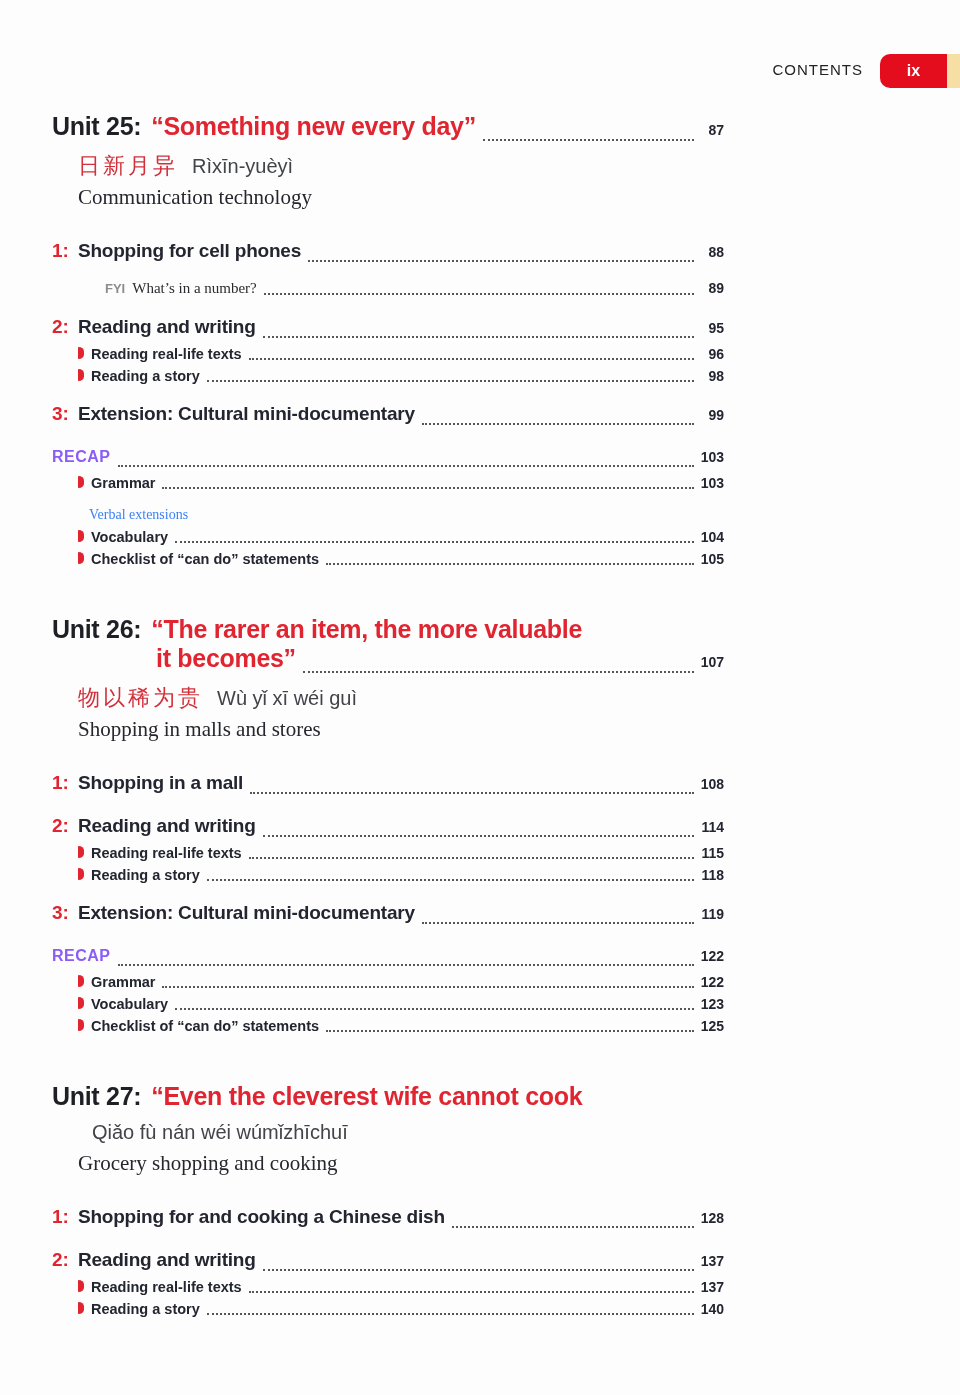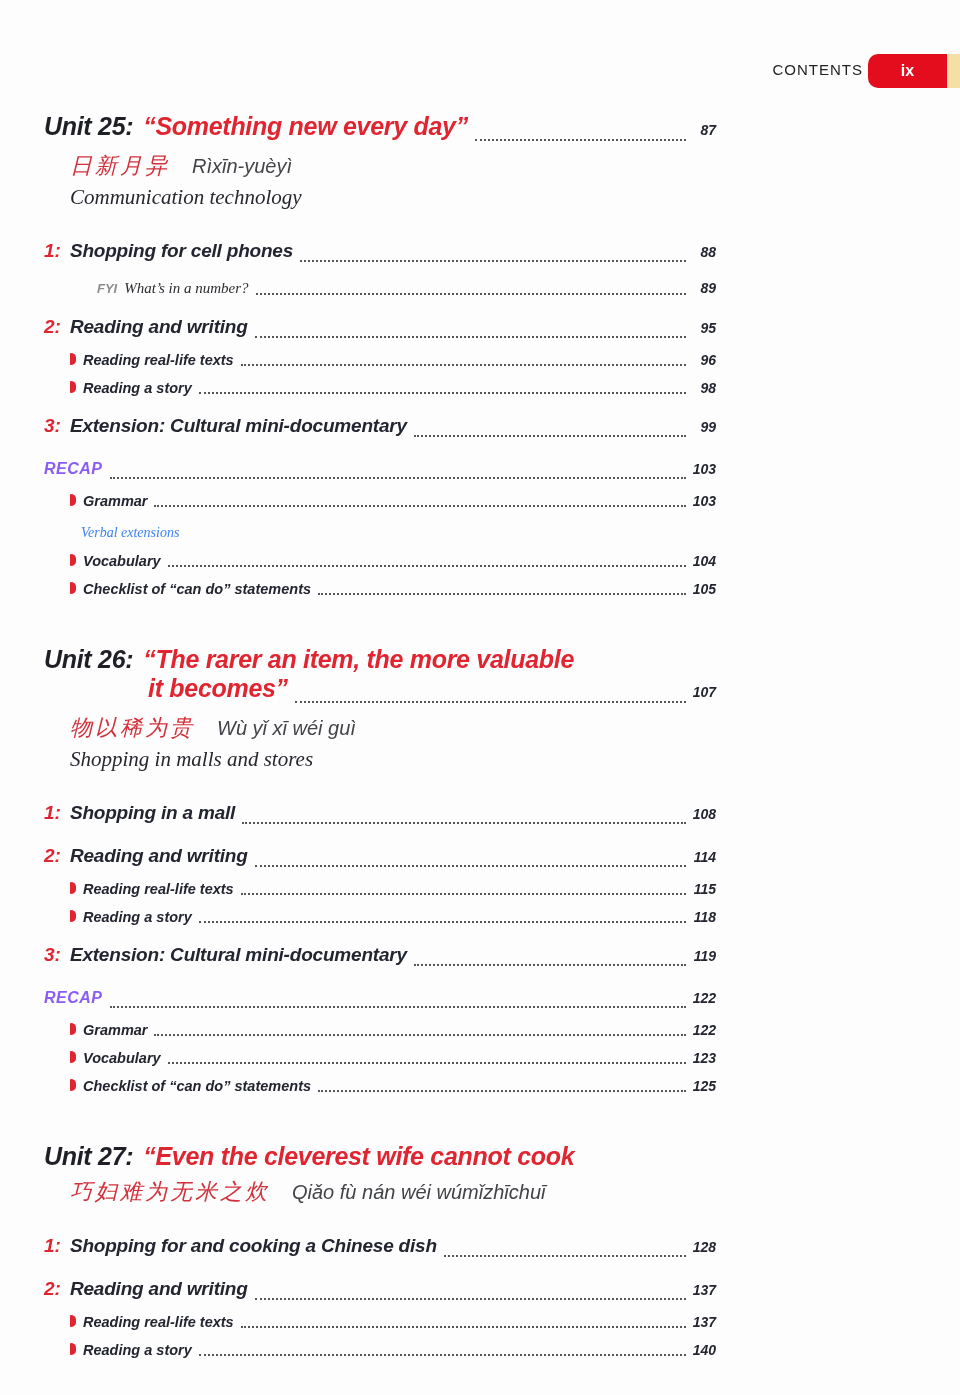--- a/index.html
+++ b/index.html
@@ -13,34 +13,33 @@
   }
   .page{position:relative;width:960px;height:1395px;}
 
   
   .contents-label{
     position:absolute;top:61px;right:97px;
     font-size:15px;letter-spacing:1px;color:#232323;
   }
   .page-badge{
     position:absolute;top:54px;right:13px;
-    width:79px;height:34px;
+    width:67px;height:34px;
     border-radius:10px 0 0 10px;
     display:flex;align-items:center;justify-content:center;
     color:#fff;font-weight:700;font-size:16px;
   }
   .edge-stripe{
     position:absolute;top:54px;right:0;width:13px;height:34px;
   }
 
   
   .toc{
-    position:absolute;left:44px;top:0;width:672px;
+    position:absolute;left:52px;top:0;width:672px;
     padding-top:112px;
-    font-style:italic;
   }
   .unit{margin-top:46px;}
   .unit:first-child{margin-top:0;}
 
   .row{display:flex;align-items:baseline;}
   .leader{
     flex:1;min-width:18px;
     border-bottom:2px dotted #55555a;
     align-self:flex-end;
     margin:0 4px 4px 7px;
@@ -49,39 +48,39 @@
     font-weight:700;font-size:14px;color:#232530;
     text-align:right;min-width:26px;white-space:nowrap;
   }
 
   
   .unit-line{line-height:29px;}
   .u-label{font-weight:700;font-size:25px;color:#1f2026;letter-spacing:-0.3px;margin-right:10px;white-space:nowrap;}
   .u-title{font-weight:700;font-size:25px;letter-spacing:-0.3px;white-space:nowrap;}
   .unit-line2{padding-left:104px;line-height:29px;}
 
-  .hanzi-row{margin-top:7px;padding-left:26px;line-height:28px;display:flex;align-items:baseline;gap:8px;}
+  .hanzi-row{margin-top:7px;padding-left:26px;line-height:28px;display:flex;align-items:baseline;}
   .hanzi{font-family:"Liberation Serif",serif;font-size:22px;letter-spacing:3px;white-space:nowrap;}
   .pinyin{font-size:20px;color:#434449;margin-left:14px;white-space:nowrap;}
   .subtitle{
     margin-top:3px;padding-left:26px;
     font-family:"Liberation Serif",serif;font-size:21px;color:#26272e;line-height:28px;
   }
 
   
   .section-row{margin-top:14px;line-height:27px;}
   .section-row.first{margin-top:26px;}
   .sec-num{font-weight:700;font-size:19px;margin-right:9px;white-space:nowrap;}
   .sec-title{font-weight:700;font-size:19px;color:#232530;letter-spacing:-0.2px;white-space:nowrap;}
 
   .fyi-row{margin-top:12px;padding-left:53px;line-height:20px;}
   .fyi-label{font-weight:700;font-size:13px;color:#8d8d91;margin-right:7px;white-space:nowrap;}
   .fyi-text{font-family:"Liberation Serif",serif;font-size:15px;color:#2b2b30;white-space:nowrap;}
 
-  .sub-row{margin-top:8px;padding-left:26px;line-height:20px;}
+  .sub-row{margin-top:2px;padding-left:26px;line-height:20px;}
   .bullet{
     width:6px;height:12px;margin-right:7px;margin-bottom:-1px;
     border-radius:1px 7px 7px 1px / 1px 6px 6px 1px;
     flex:0 0 auto;
   }
   .sub-title{font-weight:700;font-size:14.5px;color:#232530;white-space:nowrap;}
 
   .recap-row{margin-top:14px;line-height:27px;}
   .recap-title{font-weight:700;font-size:16px;letter-spacing:0.5px;color:#8b5cf6;white-space:nowrap;}
 
@@ -239,23 +238,23 @@
           <span class="leader"></span>
           <span class="pnum">125</span>
         </div>
       </div>
       <div class="unit">
         <div class="row unit-line">
           <span class="u-label">Unit 27:</span>
           <span class="u-title" style="color: rgb(224, 36, 48);">“Even the cleverest wife cannot cook</span>
         </div>
         <div class="hanzi-row">
-          <span class="hanzi" style="color: rgb(210, 49, 60);">巧妇难为无米之炊</span>
           <span class="pinyin">Qiǎo fù nán wéi wúmǐzhīchuī</span>
         </div>
+        <div class="subtitle">Grocery shopping and cooking</div>
         <div class="row section-row first">
           <span class="sec-num" style="color: rgb(224, 36, 48);">1:</span>
           <span class="sec-title">Shopping for and cooking a Chinese dish</span>
           <span class="leader"></span>
           <span class="pnum">128</span>
         </div>
         <div class="row section-row">
           <span class="sec-num" style="color: rgb(224, 36, 48);">2:</span>
           <span class="sec-title">Reading and writing</span>
           <span class="leader"></span>

